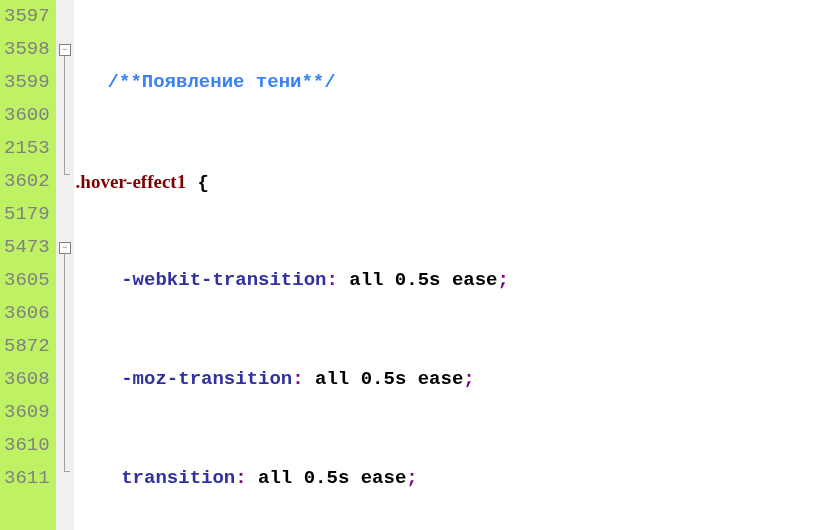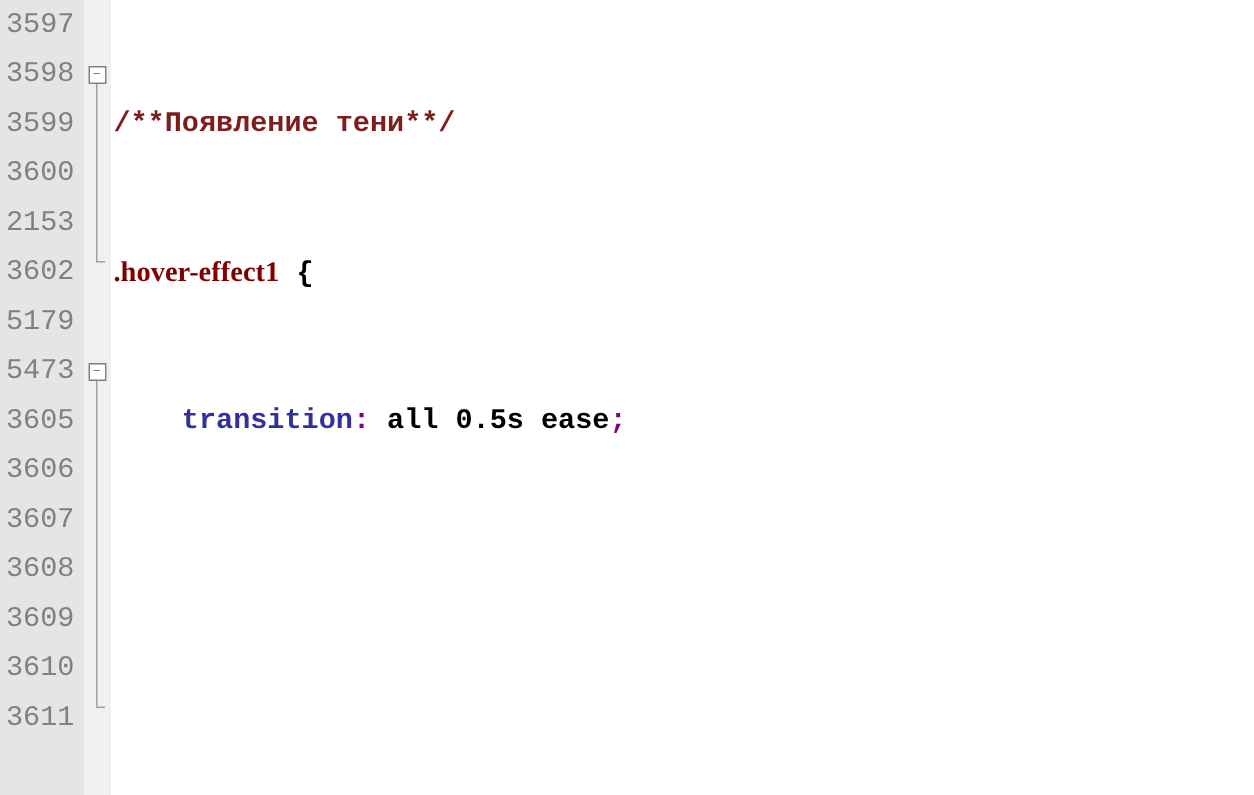--- a/index.html
+++ b/index.html
@@ -12,21 +12,21 @@
     height: 530px;
     overflow: hidden;
     font-weight: bold;
     line-height: 33px;
   }
   .editor {
     display: flex;
     height: 100%;
   }
   .gutter {
-    background: #e5e5e5;
+    background: #bef264;
     color: #808080;
     padding: 0 6px 0 4px;
     user-select: none;
     font-weight: normal;
     flex-shrink:0;
   }
   .gutter .ln {
     height: 33px;
   }
   .fold-col {
@@ -64,21 +64,21 @@
     background:#a0a0a0;
   }
   .code {
     padding-left: 2px;
     white-space: pre;
     position: relative;
   }
   .line {
     height: 33px;
   }
-  .c-comment { color: #7f1d1d; }
+  .c-comment { color: #3b82f6; margin-left: 32px; }
   .c-brace   { color: #000000; }
   .c-selector{ color: #800000; font-family: Liberation Serif, serif; }
   .c-prop    { color: #3030a0; }
   .c-value   { color: #000000; }
   .c-punct   { color: #800080; }
 </style>
 </head>
 <body>
 
 <div class="editor">
@@ -86,39 +86,41 @@
     <div class="ln">3597</div>
     <div class="ln">3598</div>
     <div class="ln">3599</div>
     <div class="ln">3600</div>
     <div class="ln">2153</div>
     <div class="ln">3602</div>
     <div class="ln">5179</div>
     <div class="ln">5473</div>
     <div class="ln">3605</div>
     <div class="ln">3606</div>
-    <div class="ln">3607</div>
+    <div class="ln">5872</div>
     <div class="ln">3608</div>
     <div class="ln">3609</div>
     <div class="ln">3610</div>
     <div class="ln">3611</div>
   </div>
 
   <div class="fold-col">
     <div class="fold-box" style="top:44px;">−</div>
     <div class="fold-line" style="top:56px;height:118px;"></div>
     <div class="fold-hbar" style="top:174px;"></div>
     <div class="fold-box" style="top:242px;">−</div>
     <div class="fold-line" style="top:254px;height:217px;"></div>
     <div class="fold-hbar" style="top:471px;"></div>
   </div>
 
   <div class="code">
     <div class="line"><span class="c-comment">/**Появление тени**/</span></div>
     <div class="line"><span class="c-selector">.hover-effect1</span><span class="c-brace"> {</span></div>
+    <div class="line"><span>    </span><span class="c-prop">-webkit-transition</span><span class="c-punct">: </span><span class="c-value">all 0.5s ease</span><span class="c-punct">;</span></div>
+    <div class="line"><span>    </span><span class="c-prop">-moz-transition</span><span class="c-punct">: </span><span class="c-value">all 0.5s ease</span><span class="c-punct">;</span></div>
     <div class="line"><span>    </span><span class="c-prop">transition</span><span class="c-punct">: </span><span class="c-value">all 0.5s ease</span><span class="c-punct">;</span></div>
     
     
     
     
     
     
     
     
     

